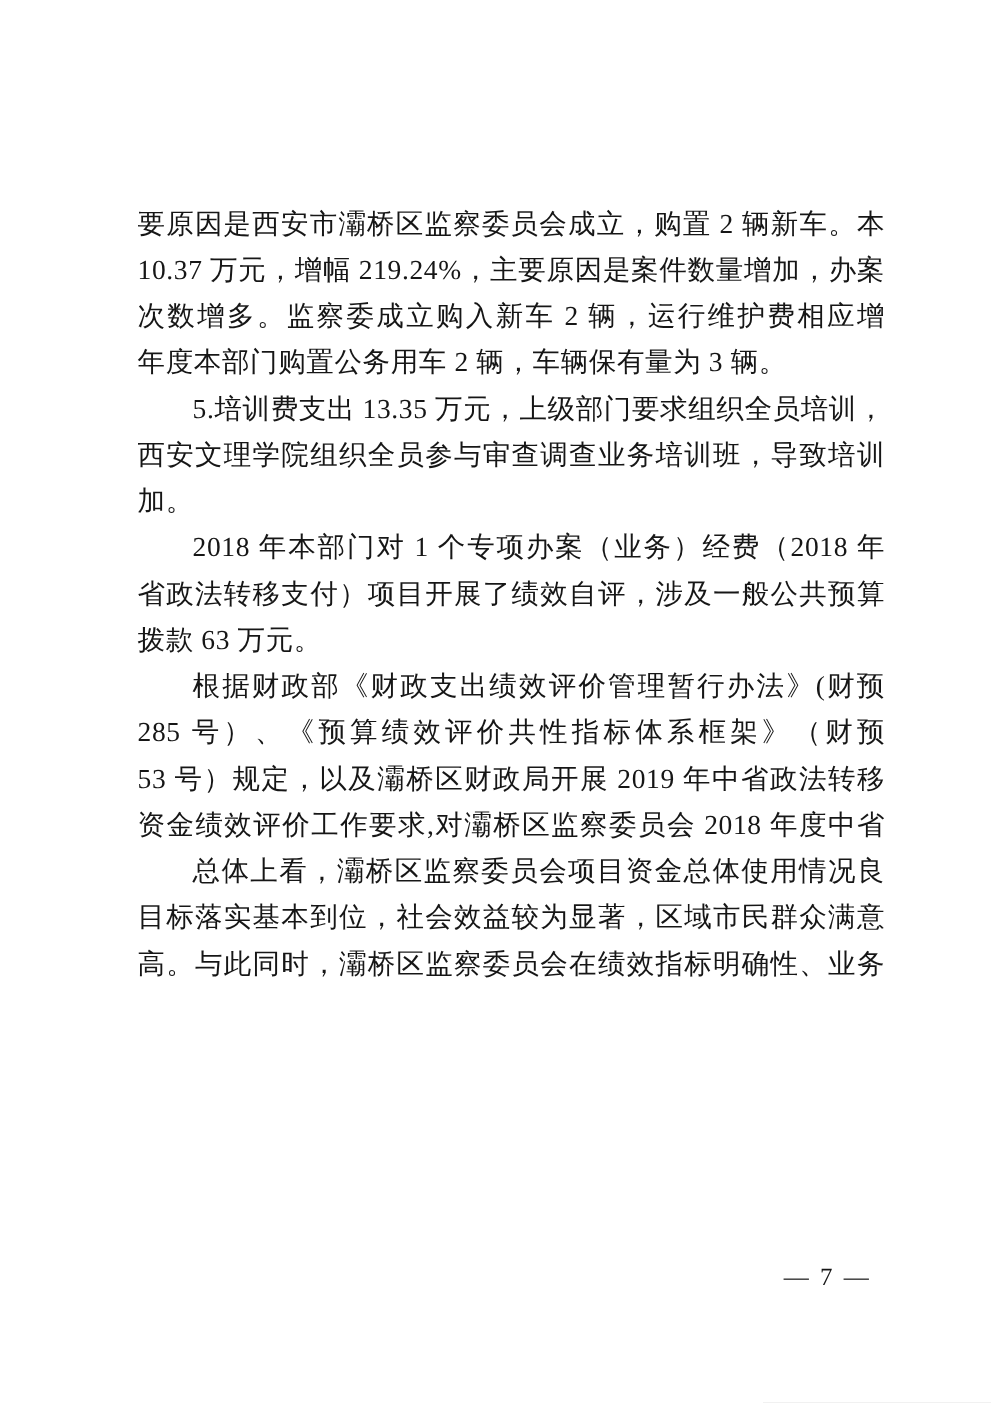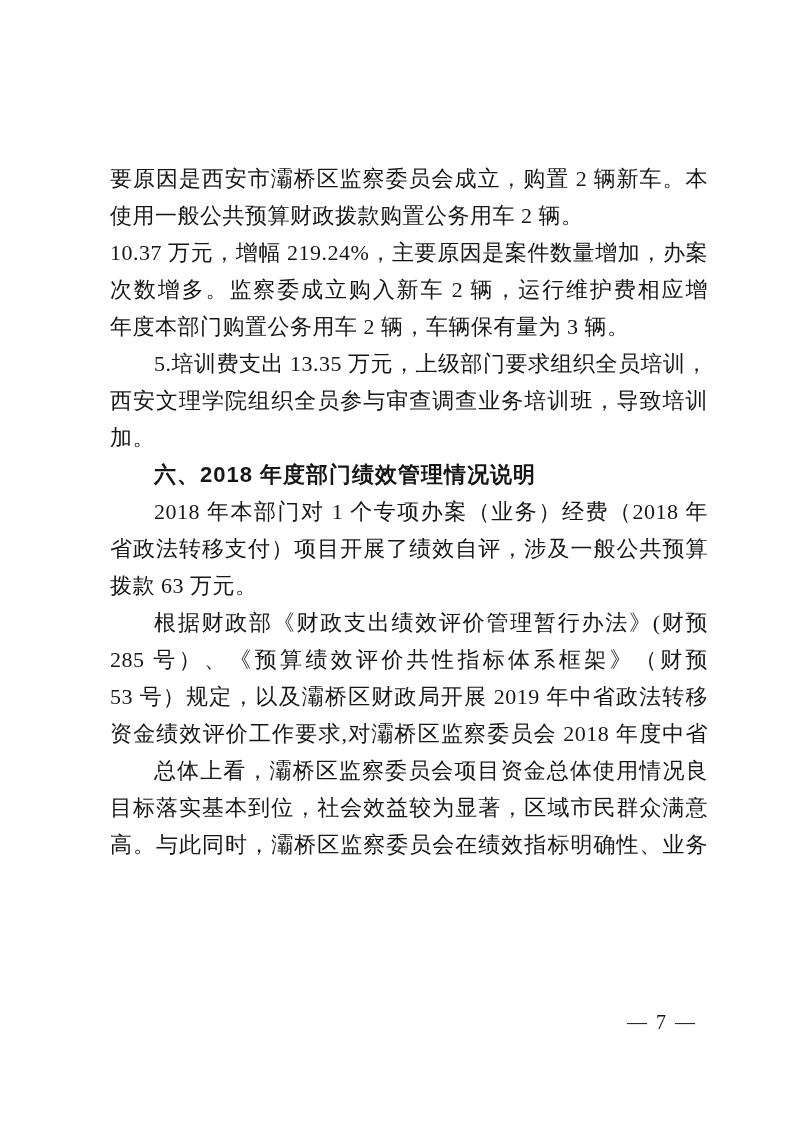--- a/index.html
+++ b/index.html
@@ -53,28 +53,26 @@
     line-height: 28px;
     color: #161616;
   }
 </style>
 </head>
 <body>
 
 <div class="page">
   <div class="text-block">
     <div class="line justify">要原因是西安市灞桥区监察委员会成立，购置 2 辆新车。本年度</div>
-    <div class="line">使用一般公共预算财政拨款购置公务用车 2 辆。</div>
     <div class="line justify">10.37 万元，增幅 219.24%，主要原因是案件数量增加，办案用车</div>
     <div class="line justify">次数增多。监察委成立购入新车 2 辆，运行维护费相应增加。2018</div>
     <div class="line">年度本部门购置公务用车 2 辆，车辆保有量为 3 辆。</div>
     <div class="line indent justify">5.培训费支出 13.35 万元，上级部门要求组织全员培训，在</div>
     <div class="line justify">西安文理学院组织全员参与审查调查业务培训班，导致培训费增</div>
     <div class="line">加。</div>
-    <div class="line indent heading">六、2018 年度部门绩效管理情况说明</div>
     <div class="line indent justify">2018 年本部门对 1 个专项办案（业务）经费（2018 年度中</div>
     <div class="line justify">省政法转移支付）项目开展了绩效自评，涉及一般公共预算当年</div>
     <div class="line">拨款 63 万元。</div>
     <div class="line indent justify">根据财政部《财政支出绩效评价管理暂行办法》(财预〔2011〕</div>
     <div class="line justify">285 号）、《预算绩效评价共性指标体系框架》（财预〔2013〕</div>
     <div class="line justify">53 号）规定，以及灞桥区财政局开展 2019 年中省政法转移支付</div>
     <div class="line justify">资金绩效评价工作要求,对灞桥区监察委员会 2018 年度中省政法</div>
     <div class="line indent justify">总体上看，灞桥区监察委员会项目资金总体使用情况良好，</div>
     <div class="line justify">目标落实基本到位，社会效益较为显著，区域市民群众满意度较</div>
     <div class="line justify">高。与此同时，灞桥区监察委员会在绩效指标明确性、业务管理、</div>

